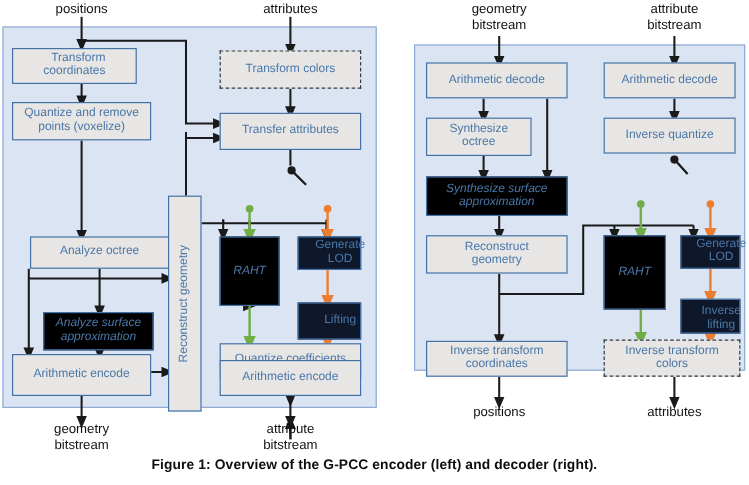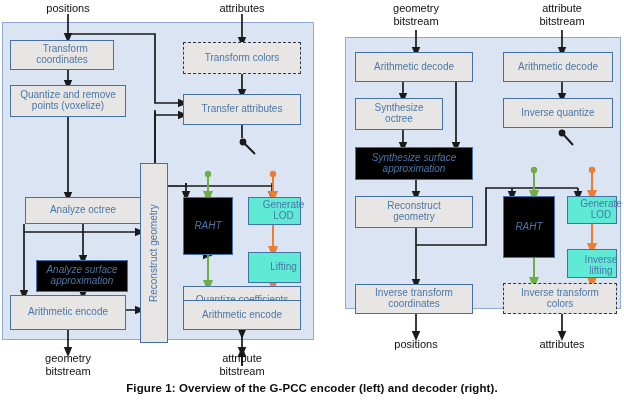--- a/index.html
+++ b/index.html
@@ -9,21 +9,21 @@
   #fig{position:absolute;left:0;top:0;width:624px;height:404px;}
 
   
   .panel{position:absolute;background:#dbe4f3;border:1px solid #8ea9d2;box-sizing:border-box;}
 
   
   .blk{position:absolute;box-sizing:border-box;display:flex;align-items:center;
        justify-content:center;text-align:center;color:#4a77a8;line-height:1.08;
        border:1.5px solid #4472a8;background:#e7e6e4;font-size:10px;padding:0 2px;}
   .blk.green{background:#000000;font-style:italic;}
-  .blk.orange{background:#5eead4;padding-left:20px;}
+  .blk.orange{background:#0f172a;padding-left:20px;}
   .blk.dashed{border:1.5px dashed #2f3a45;background:#e7e6e4;}
   .blk.vert{writing-mode:vertical-rl;transform:rotate(180deg);}
 
   
   .lbl{position:absolute;color:#101010;font-size:11px;text-align:center;
        line-height:1.15;}
 
   
   .caption{position:absolute;left:0;top:382px;width:624px;text-align:center;
            font-family:Liberation Sans, sans-serif;font-weight:bold;

